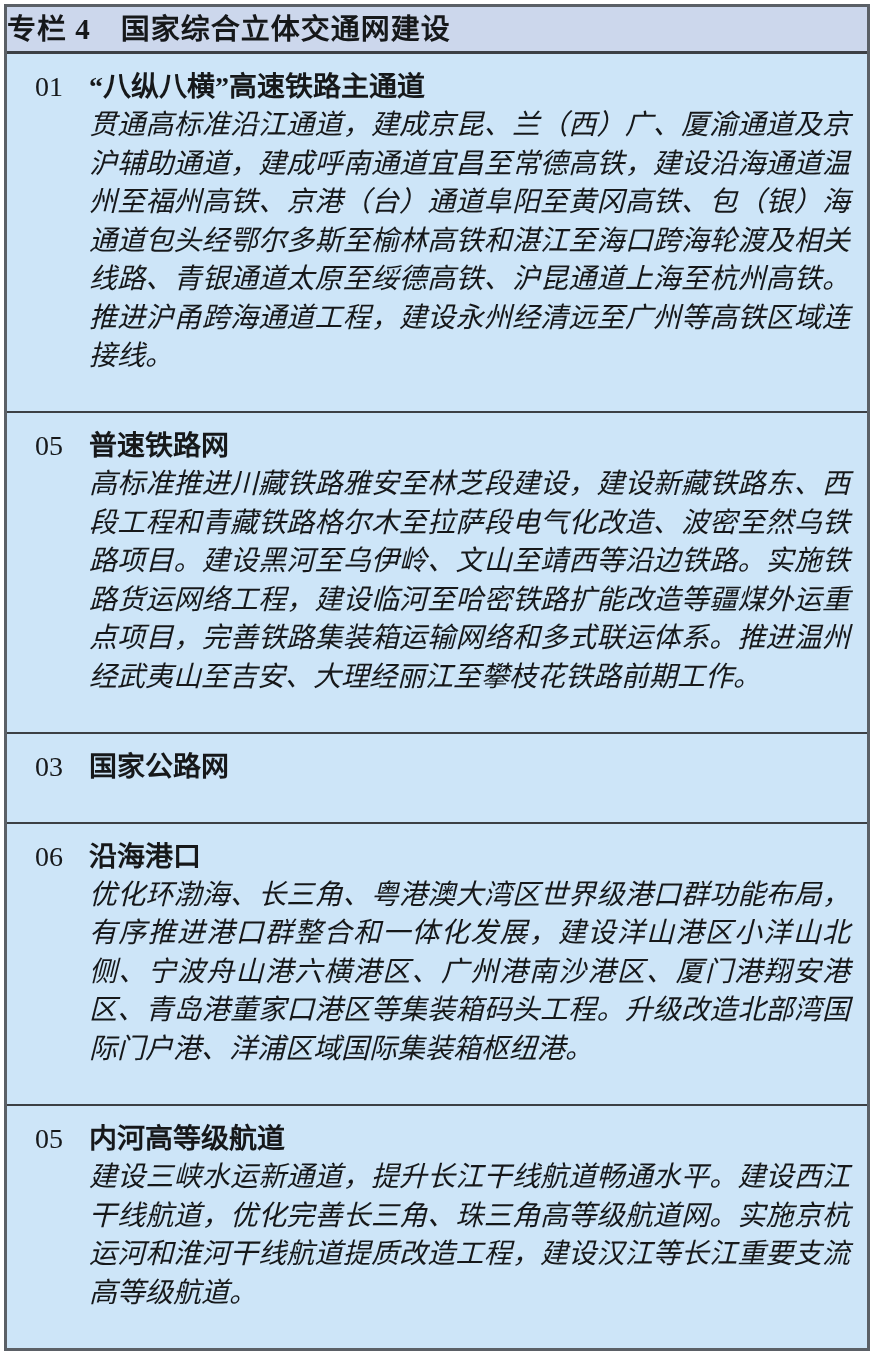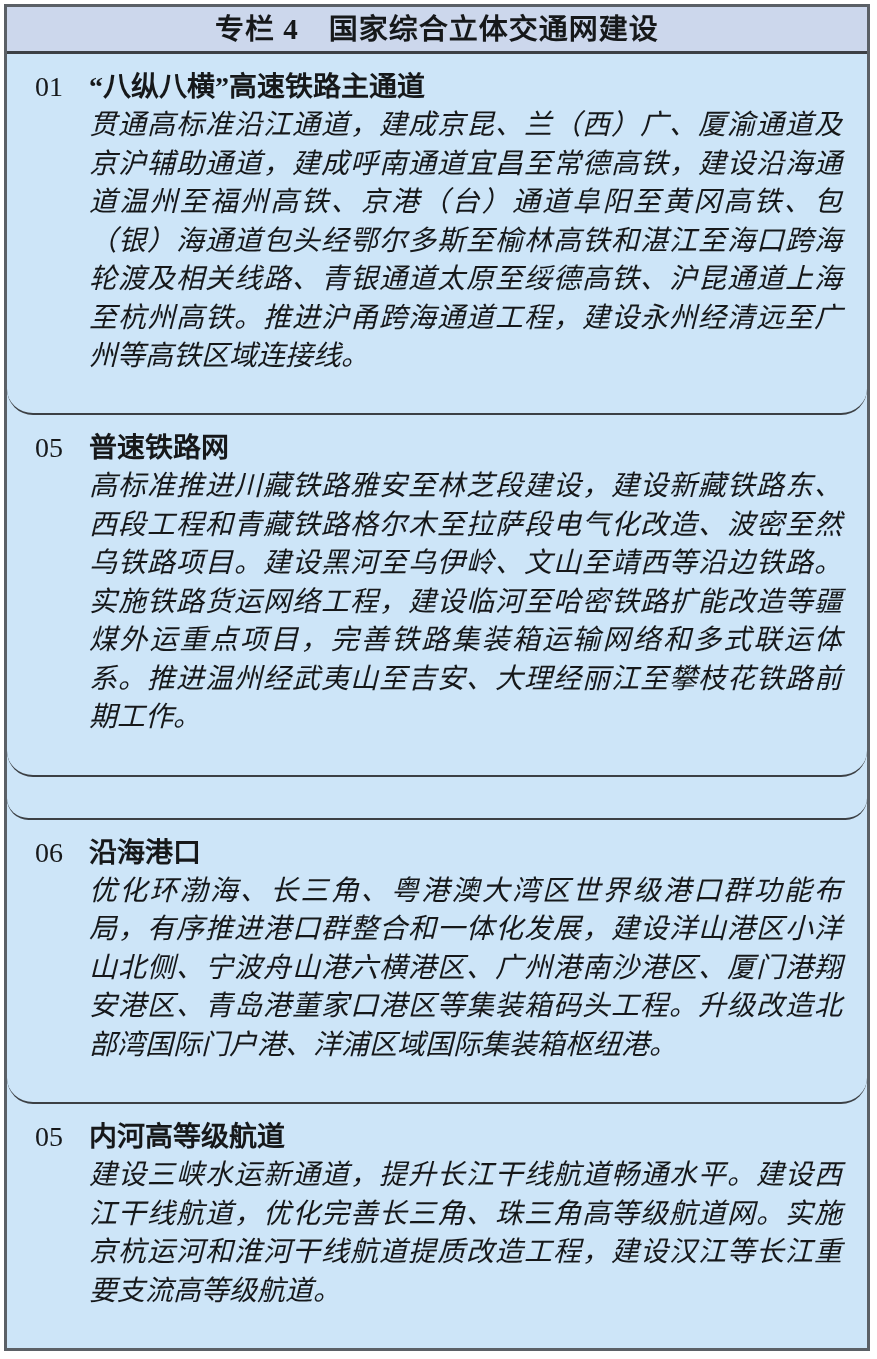--- a/index.html
+++ b/index.html
@@ -24,39 +24,38 @@
     height: 1347px;
     border: 3px solid #5b6066;
     display: flex;
     flex-direction: column;
     box-sizing: border-box;
     background: #cde5f8;
   }
   .box-header {
     background: #ccd7ec;
     border-bottom: 3px solid #3c4045;
-    text-align: center;
+    text-align: left;
     font-weight: bold;
     font-size: 29px;
     line-height: 44px;
     height: 44px;
     flex: 0 0 auto;
     letter-spacing: 1px;
   }
   .sections {
     flex: 1 1 auto;
     display: flex;
     flex-direction: column;
     background: #cde5f8;
   }
   .section {
     border-bottom: 2px solid #3c4045;
-    padding: 3px 8px 7px 0;
+    padding: 3px 0 7px 0;
     flex: 1 0 auto;
-    border-radius: 26px;
   }
   .section:last-child {
     border-bottom: none;
   }
   .title-row {
     display: flex;
     align-items: baseline;
     font-size: 28px;
     line-height: 39px;
     padding: 0 16px 0 28px;
@@ -102,20 +101,24 @@
 
       <div class="section">
         <div class="title-row">
           <span class="num">05</span>
           <span class="ttl">普速铁路网</span>
         </div>
         <div class="body-text">高标准推进川藏铁路雅安至林芝段建设，建设新藏铁路东、西段工程和青藏铁路格尔木至拉萨段电气化改造、波密至然乌铁路项目。建设黑河至乌伊岭、文山至靖西等沿边铁路。实施铁路货运网络工程，建设临河至哈密铁路扩能改造等疆煤外运重点项目，完善铁路集装箱运输网络和多式联运体系。推进温州经武夷山至吉安、大理经丽江至攀枝花铁路前期工作。</div>
       </div>
 
       <div class="section">
+        <div class="title-row">
+          <span class="num">03</span>
+          <span class="ttl">国家公路网</span>
+        </div>
       </div>
 
       <div class="section">
         <div class="title-row">
           <span class="num">06</span>
           <span class="ttl">沿海港口</span>
         </div>
         <div class="body-text">优化环渤海、长三角、粤港澳大湾区世界级港口群功能布局，有序推进港口群整合和一体化发展，建设洋山港区小洋山北侧、宁波舟山港六横港区、广州港南沙港区、厦门港翔安港区、青岛港董家口港区等集装箱码头工程。升级改造北部湾国际门户港、洋浦区域国际集装箱枢纽港。</div>
       </div>
 

